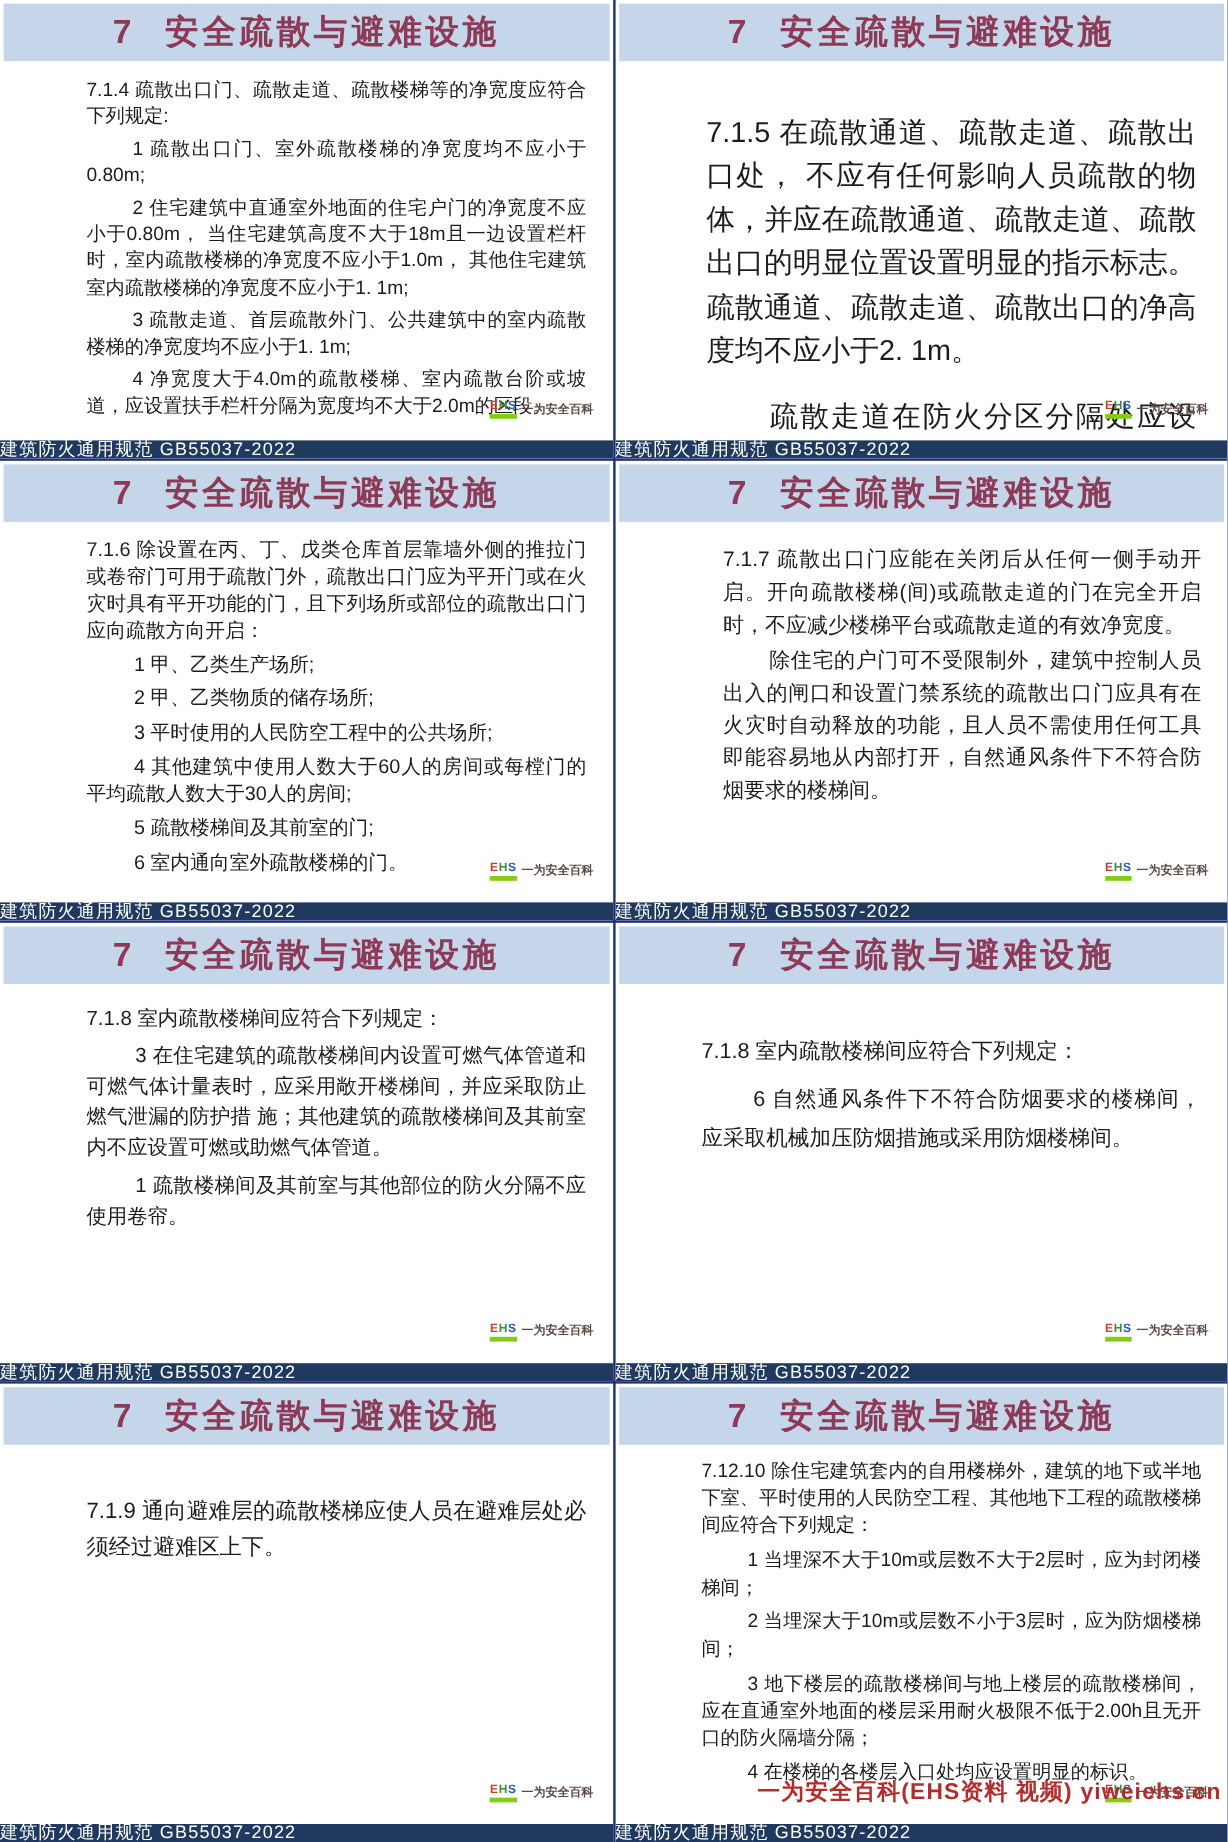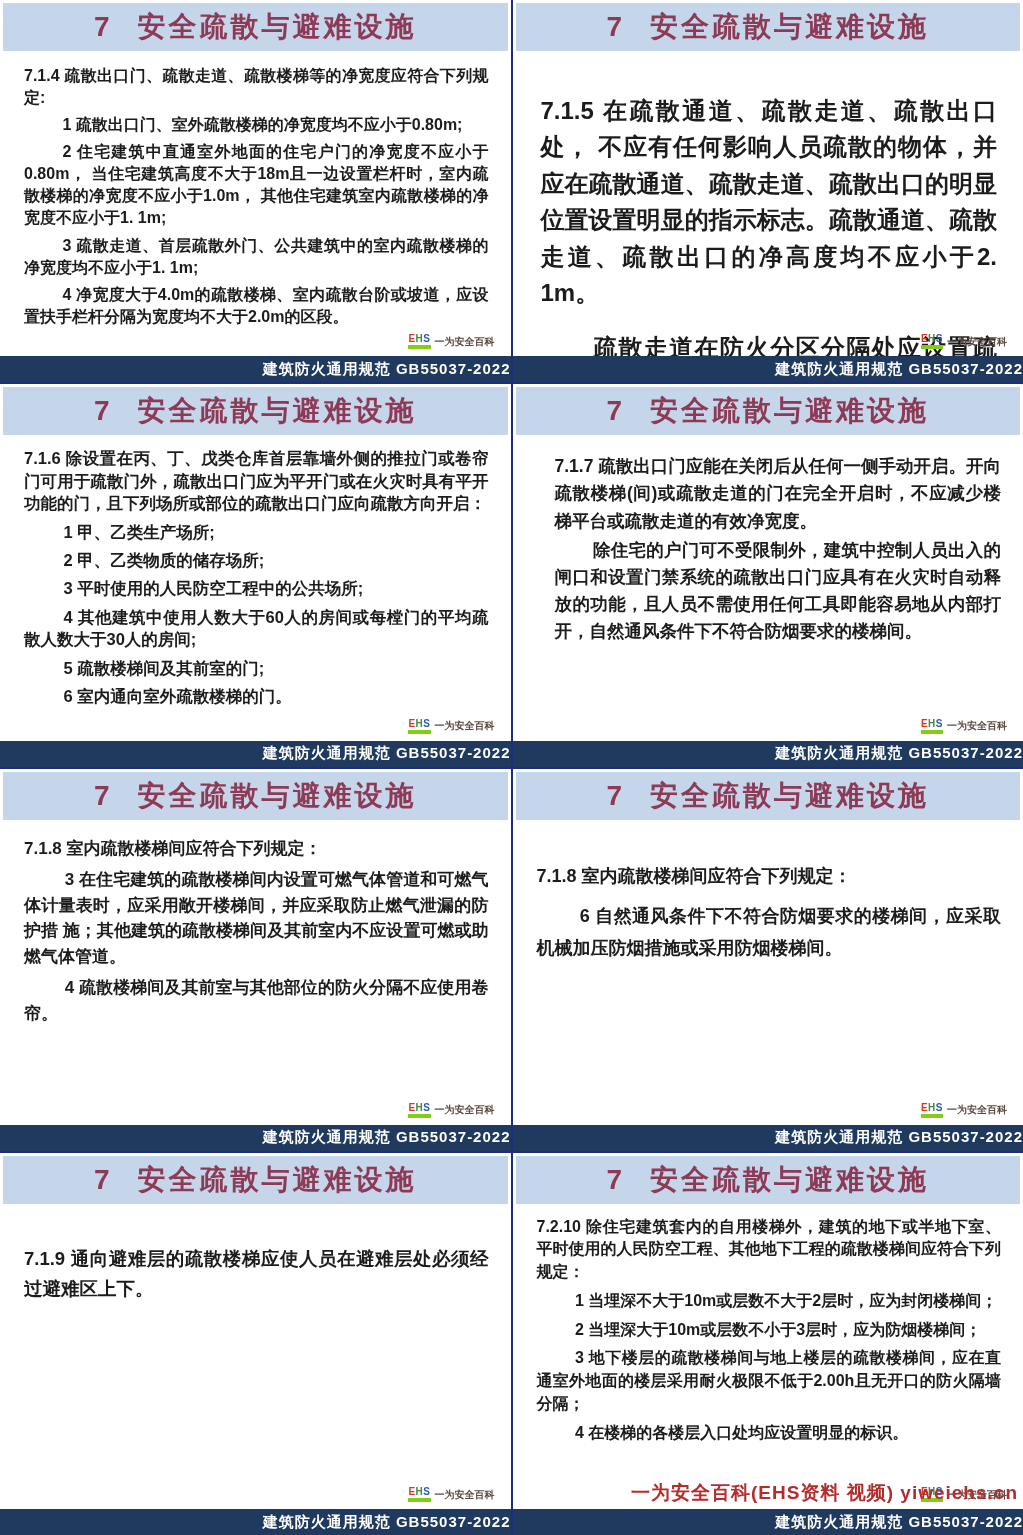--- a/index.html
+++ b/index.html
@@ -45,38 +45,38 @@
     font-size:28px;
     font-weight:bold;
     color:var(--title-color);
   }
   .t-num{margin-right:28px;}
   .t-text{letter-spacing:3px;}
   .body{
     flex:1 1 auto;
     padding:12px 22px 0 24px;
     color:var(--text);
-    font-weight:700;
+    font-weight:400;
     text-align:justify;
     overflow:hidden;
+    margin-left:48px;
   }
   .para{margin:0;}
   .item{text-indent:2.4em;}
   .indent{text-indent:2.2em;}
   .foot{
     flex:0 0 auto;
-    height:26px;
+    height:15px;
     background:var(--footer-bg);
     color:#ffffff;
     display:flex;
     align-items:center;
-    justify-content:flex-end;
+    justify-content:flex-start;
     font-size:15px;
     letter-spacing:1px;
-    font-weight:bold;
   }
   .logo{
     position:absolute;
     right:16px;
     bottom:33px;
     display:flex;
     align-items:center;
     font-size:10px;
     line-height:1;
     z-index:1;
@@ -206,21 +206,21 @@
   </section>
 
   <section class="slide s4">
     <header class="banner">
       <span class="t-num">7</span>
       <span class="t-text">安全疏散与避难设施</span>
     </header>
     <div class="body">
         <p class="para lead">7.1.8  室内疏散楼梯间应符合下列规定：</p>
         <p class="para item">3  在住宅建筑的疏散楼梯间内设置可燃气体管道和可燃气体计量表时，应采用敞开楼梯间，并应采取防止燃气泄漏的防护措 施；其他建筑的疏散楼梯间及其前室内不应设置可燃或助燃气体管道。</p>
-        <p class="para item">4  疏散楼梯间及其前室与其他部位的防火分隔不应使用卷帘。</p>
+        <p class="para item">1  疏散楼梯间及其前室与其他部位的防火分隔不应使用卷帘。</p>
       </div>
     <div class="logo">
       <span class="logo-mark"><span style="color: rgb(208, 58, 43);">E</span><span style="color: rgb(62, 142, 65);">H</span><span style="color: rgb(42, 93, 176);">S</span></span>
       <span class="logo-text">一为安全百科</span>
     </div>
     <footer class="foot">
       <span>建筑防火通用规范 GB55037-2022</span>
     </footer>
   </section>
 
@@ -258,21 +258,21 @@
       <span>建筑防火通用规范 GB55037-2022</span>
     </footer>
   </section>
 
   <section class="slide s7">
     <header class="banner">
       <span class="t-num">7</span>
       <span class="t-text">安全疏散与避难设施</span>
     </header>
     <div class="body">
-        <p class="para lead">7.2.10   除住宅建筑套内的自用楼梯外，建筑的地下或半地下室、平时使用的人民防空工程、其他地下工程的疏散楼梯间应符合下列规定：</p>
+        <p class="para lead">7.12.10   除住宅建筑套内的自用楼梯外，建筑的地下或半地下室、平时使用的人民防空工程、其他地下工程的疏散楼梯间应符合下列规定：</p>
         <p class="para item">1  当埋深不大于10m或层数不大于2层时，应为封闭楼梯间；</p>
         <p class="para item">2  当埋深大于10m或层数不小于3层时，应为防烟楼梯间；</p>
         <p class="para item">3  地下楼层的疏散楼梯间与地上楼层的疏散楼梯间，应在直通室外地面的楼层采用耐火极限不低于2.00h且无开口的防火隔墙分隔；</p>
         <p class="para item">4  在楼梯的各楼层入口处均应设置明显的标识。</p>
       </div>
     <div class="logo">
       <span class="logo-mark"><span style="color: rgb(208, 58, 43);">E</span><span style="color: rgb(62, 142, 65);">H</span><span style="color: rgb(42, 93, 176);">S</span></span>
       <span class="logo-text">一为安全百科</span>
     </div>
     <footer class="foot">

